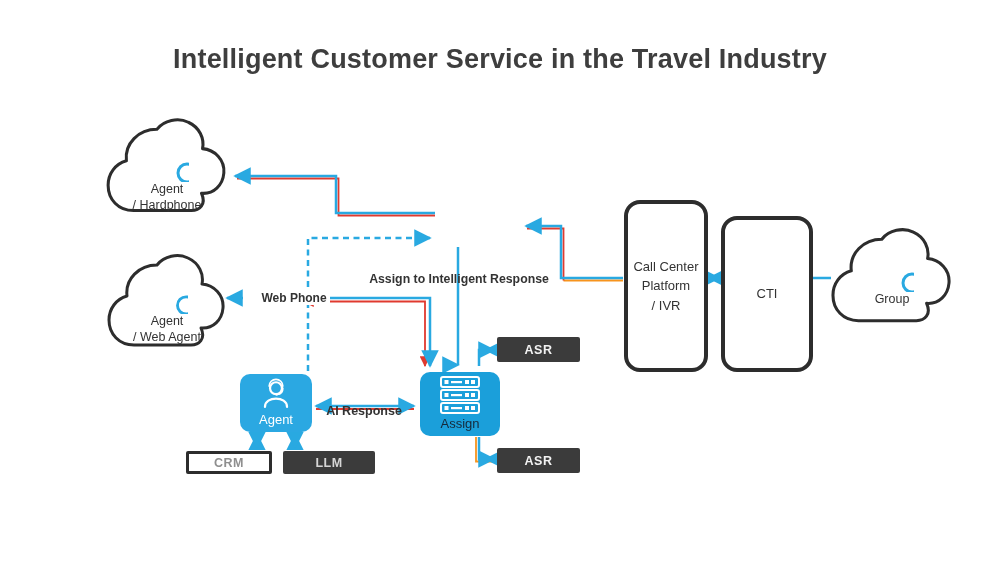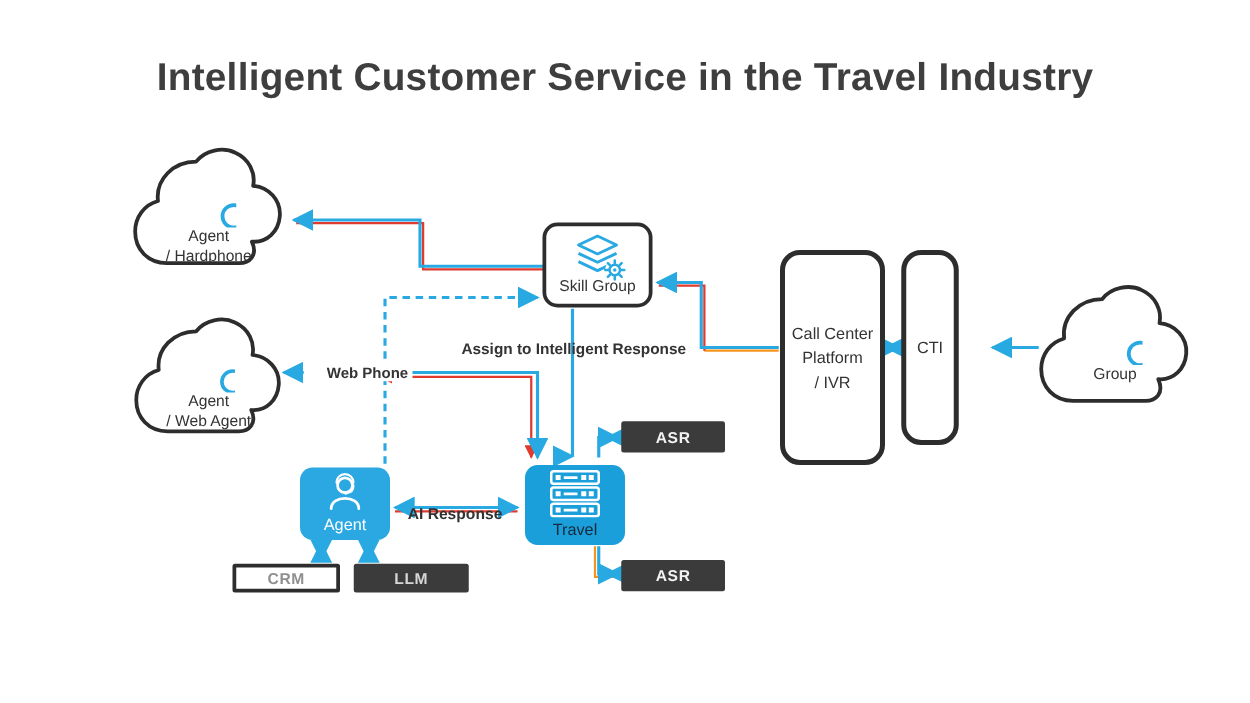--- a/index.html
+++ b/index.html
@@ -4,21 +4,21 @@
 <style>
   :root{
     --blue:#29a9e1; --dark:#2d2d2d; --box-fill:#3b3b3b; --red:#e03a2f; --orange:#f7941d;
     --text:#333333; --crm-text:#8f8f8f; --llm-text:#d6d6d6; --asr-text:#f2f2f2;
     --agent-fill:#2ba8e2; --rustpbx-fill:#1b9fda; --rustpbx-text:#16293a; --bg:#ffffff;
   }
   html,body{margin:0;padding:0;background:var(--bg);}
   .stage{position:relative;width:1000px;height:562px;background:var(--bg);
          font-family:"Liberation Sans",sans-serif;overflow:hidden;}
   .abs{position:absolute;}
-  .title{left:0;top:44px;width:1000px;text-align:center;font-size:31px;font-weight:bold;
+  .title{left:0;top:44px;width:1000px;text-align:center;font-size:27px;font-weight:bold;
          color:#3e3e3e;letter-spacing:.2px;}
   .lbl{font-weight:normal;color:var(--text);white-space:pre-line;text-align:center;line-height:1.25;}
   .wires{left:0;top:0;width:1000px;height:562px;}
   .wb{stroke:var(--blue);stroke-width:2.5;fill:none;}
   .dash{stroke-dasharray:6 4.5;}
   .wr{stroke:var(--red);stroke-width:1.8;fill:none;}
   .wo{stroke:var(--orange);stroke-width:1.8;fill:none;}
   .mk-blue{fill:var(--blue);} .mk-red{fill:var(--red);}
   .cloud{display:flex;flex-direction:column;align-items:center;}
   .cloud-svg{position:absolute;left:0;top:0;width:100%;height:100%;}
@@ -139,42 +139,28 @@
         <use href="#sym-cloud"></use>
       </svg>
     <div class="content">
       <svg width="44" height="44" viewBox="-20 -22 40 44">
           <use href="#sym-person"></use>
         </svg>
       <div class="lbl">Group</div>
     </div>
   </div>
 
-  <div class="abs skill">
-    <svg class="skill-ic" width="46" height="40" viewBox="0 0 48 42">
-      <path class="sk" d="M24 3 L40 10.5 L24 18 L8 10.5 Z"></path>
-      <path class="sk" d="M8 17.5 L24 25 L40 17.5"></path>
-      <path class="sk" d="M8 24.5 L24 32 L40 24.5"></path>
-      <g transform="translate(38.5,31.5)">
-        <circle r="8.2" fill="#fff" stroke="none"></circle>
-        <path class="gear" d="M0 -8 V-5.4 M0 8 V5.4 M-8 0 H-5.4 M8 0 H5.4 M-5.8 -5.8 L-3.9 -3.9 M5.8 5.8 L3.9 3.9 M-5.8 5.8 L-3.9 3.9 M5.8 -5.8 L3.9 -3.9"></path>
-        <circle class="gear" r="4.4" fill="#fff"></circle>
-        <circle r="1.5" fill="#29a9e1" stroke="none"></circle>
-      </g>
-    </svg>
-    <div class="lbl">Skill Group</div>
-  </div>
 
   <div class="abs roundbox" style="left:624px;top:200px;width:84px;height:172px;box-sizing:border-box;">
     <div class="lbl">Call Center
 Platform
 / IVR</div>
   </div>
 
-  <div class="abs roundbox" style="left:721px;top:200px;width:46px;height:156px;box-sizing:border-box;">
+  <div class="abs roundbox" style="left:721px;top:216px;width:92px;height:156px;box-sizing:border-box;">
     <div class="lbl">CTI</div>
   </div>
 
   <div class="abs darkbox" style="left:497px;top:337px;width:83px;height:25px;">ASR</div>
 
   <div class="abs darkbox" style="left:497px;top:448px;width:83px;height:25px;">ASR</div>
 
   <div class="abs bluebox agentbox">
     <svg class="bic" width="34" height="34" viewBox="0 0 40 40">
       <circle class="wt" cx="20" cy="12" r="7" stroke-width="2.6"></circle>
@@ -203,21 +189,21 @@
           <rect x="31" y="17" width="4" height="4" fill="#fff"></rect>
       </g>
       <g>
         <rect class="wt" x="1" y="27" width="38" height="10" rx="2" stroke-width="2"></rect>
         <rect x="4.5" y="30" width="4" height="4" fill="#fff"></rect>
           <rect x="11" y="31" width="11" height="2.2" fill="#fff"></rect>
         <rect x="25" y="30" width="4" height="4" fill="#fff"></rect>
           <rect x="31" y="30" width="4" height="4" fill="#fff"></rect>
       </g>
     </svg>
-    <div class="lbl">Travel</div>
+    <div class="lbl">Assign</div>
   </div>
 
   <div class="abs crm">CRM</div>
   <div class="abs darkbox llm">LLM</div>
 
   <div class="abs elbl" style="left:366px;top:272px;width:186px;font-size:12.3px;">Assign to Intelligent Response</div>
   <div class="abs elbl" style="left:230px;top:291px;width:72px;font-size:12px;background:#fff;margin-left:28px;">Web Phone</div>
   <div class="abs elbl" style="left:314px;top:384px;width:100px;font-size:12.5px;margin-top:20px;">AI Response</div>
 
 </div>

